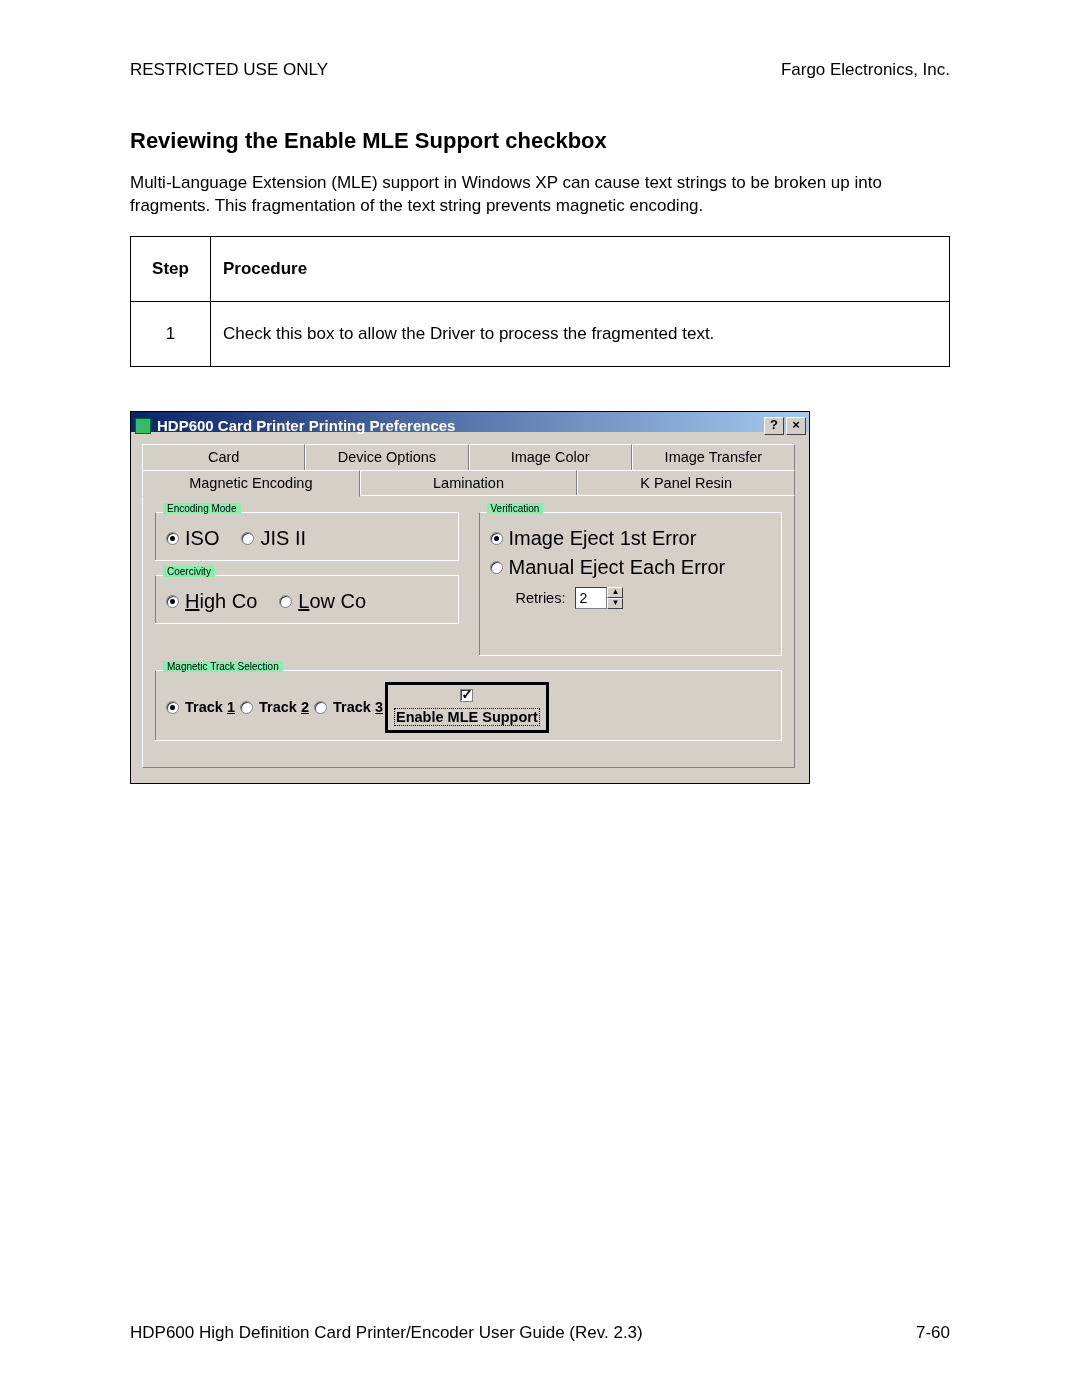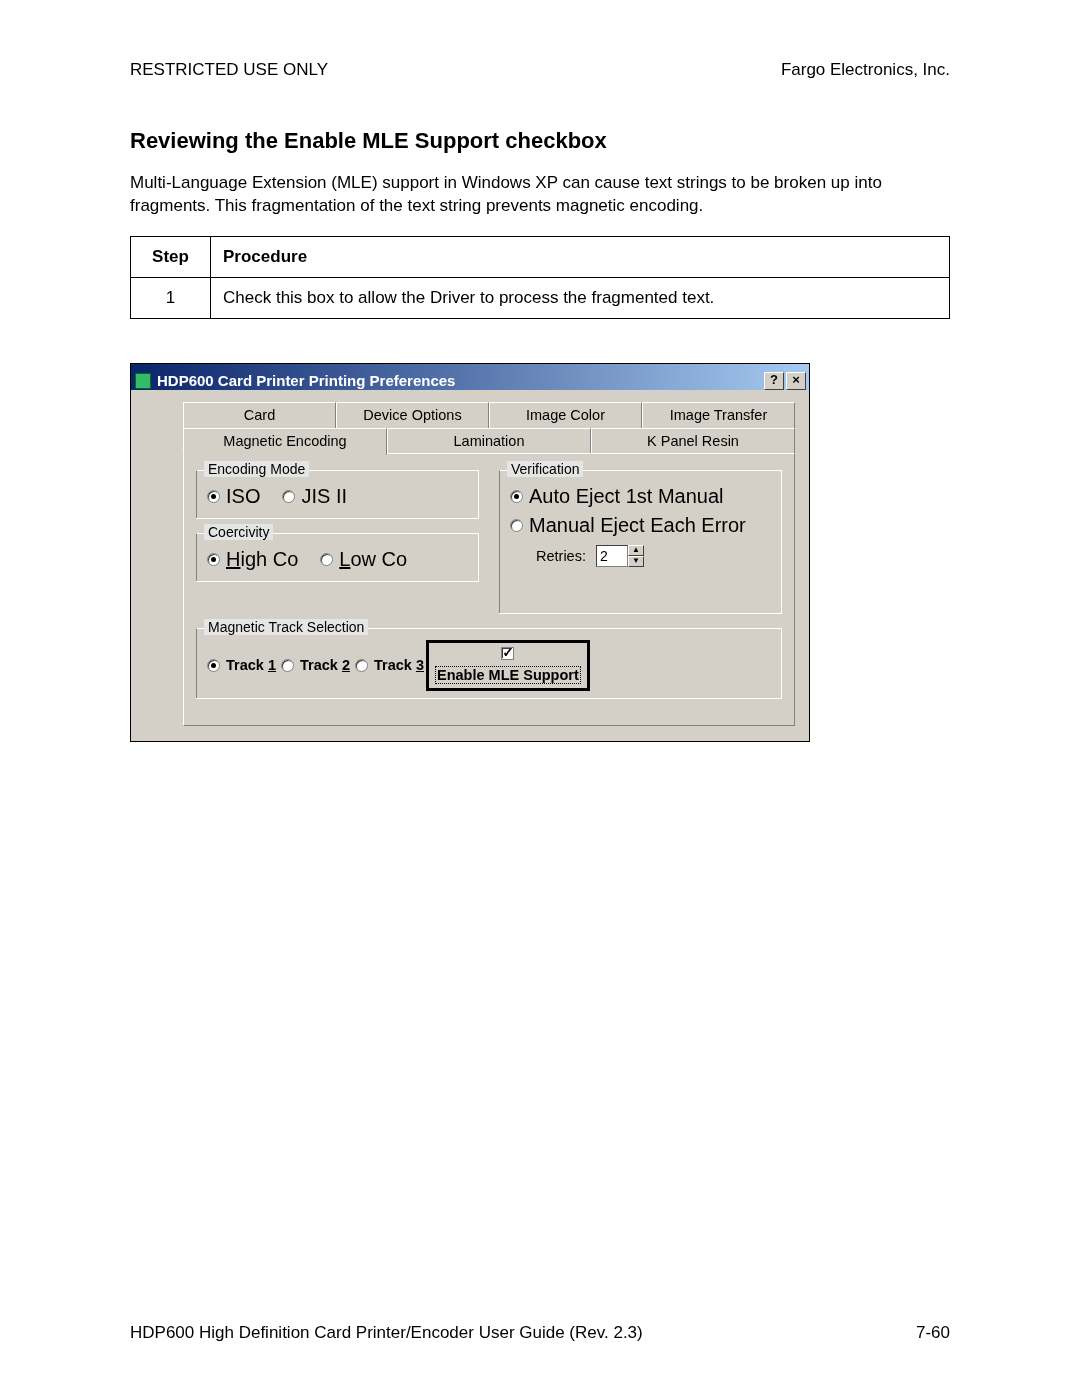--- a/index.html
+++ b/index.html
@@ -31,39 +31,39 @@
     margin-bottom: 18px;
   }
   table.steps {
     border-collapse: collapse;
     width: 100%;
     font-size: 17px;
     margin-bottom: 44px;
   }
   table.steps th, table.steps td {
     border: 1px solid #000;
-    padding: 10px 12px;
+    padding: 22px 12px;
     text-align: left;
     vertical-align: top;
   }
   table.steps th:first-child, table.steps td:first-child {
     width: 80px;
     text-align: center;
   }
   table.steps th { font-weight: bold; }
 
   
   .win-dialog {
     width: 680px;
     border: 1px solid #000;
     background: #d4d0c8;
     font-family: Tahoma, Arial, sans-serif;
   }
   .titlebar {
-    height: 26px;
+    height: 20px;
     background: linear-gradient(90deg, #0a246a 0%, #a6caf0 100%);
     display: flex;
     align-items: center;
     padding: 8px 3px 0 4px;
     color: #fff;
     font-weight: bold;
     font-size: 15px;
   }
   .titlebar .app-icon {
     width: 16px; height: 16px;
@@ -74,21 +74,21 @@
   .titlebar .win-btn {
     width: 20px; height: 18px;
     background: #d4d0c8;
     border: 1px solid #fff;
     border-right-color: #404040; border-bottom-color:#404040;
     color:#000; font-weight:bold;
     line-height:14px; text-align:center;
     font-size:13px; margin-left:2px;
     font-family: Tahoma, Arial, sans-serif;
   }
-  .dialog-body { padding: 12px 14px 14px 11px; margin-left: 41px; }
+  .dialog-body { padding: 12px 14px 14px 11px; }
 
   
   .tab-strip { position: relative; }
   .tab-row { display: flex; }
   .tab {
     border: 1px solid #808080;
     border-bottom: none;
     border-top-color:#fff; border-left-color:#fff;
     background: #d4d0c8;
     font-size: 14.5px;
@@ -124,23 +124,23 @@
     border: 1px solid #808080;
     border-top-color:#fff; border-left-color:#808080;
     margin-bottom: 14px;
     padding: 14px 10px 10px 10px;
   }
   .group::before { content:""; position:absolute; inset:-1px; border:1px solid #fff; border-top:none; border-left:none; pointer-events:none; }
   .group .legend {
     position: absolute;
     top: -10px;
     left: 7px;
-    background: #e5e5e5;
+    background: #86efac;
     padding: 0 4px;
-    font-size: 14px;
+    font-size: 10px;
   }
   .radio-row { display:flex; gap: 22px; font-size:20px; align-items:center; }
   .radio-row.stack { flex-direction: column; align-items:flex-start; gap:6px; }
   .radio {
     display:flex; align-items:center; gap:6px;
   }
   .rbtn {
     width:13px; height:13px; border-radius:50%;
     border:1px solid #808080; background:#fff;
     box-shadow: inset -1px -1px 0 #fff, inset 1px 1px 0 #404040;
@@ -276,21 +276,21 @@
                   </label>
                 </div>
               </div>
             </div>
             <div class="col">
               <div class="group" style="height:144px;">
                 <div class="legend">Verification</div>
                 <div class="radio-row stack">
                   <label class="radio">
                     <span class="rbtn sel"></span>
-                    <span>Auto Eject 1st Manual</span>
+                    <span>Image Eject 1st Error</span>
                   </label>
                   <label class="radio">
                     <span class="rbtn"></span>
                     <span>Manual Eject Each Error</span>
                   </label>
                 </div>
                 <div class="retries-row">
                   <span>Retries:</span>
                   <div class="spinner">
                     <input type="text" value="2" style="">

